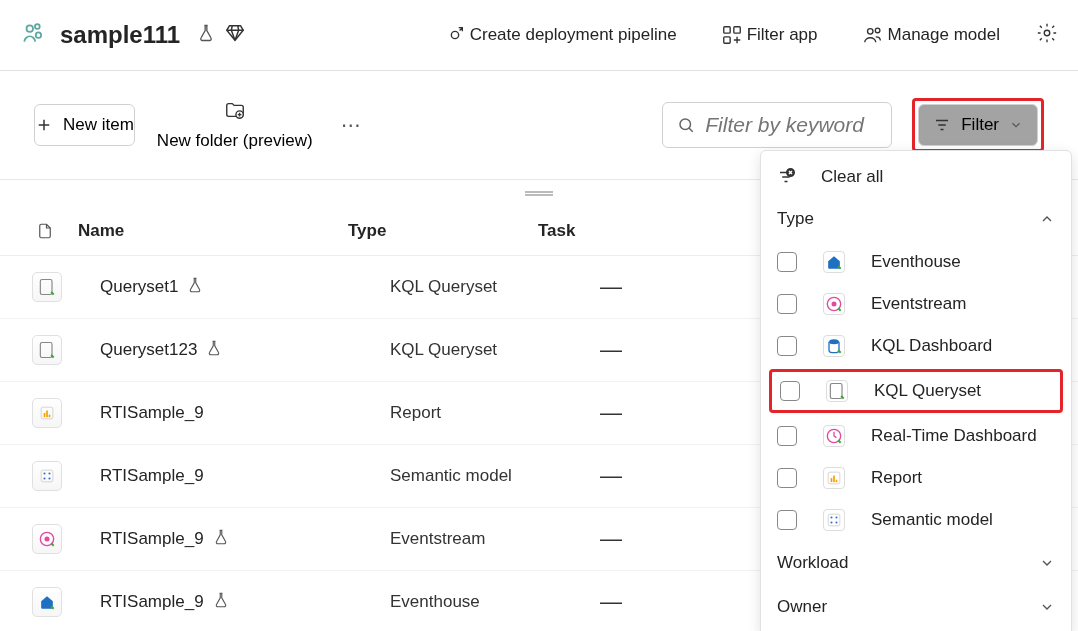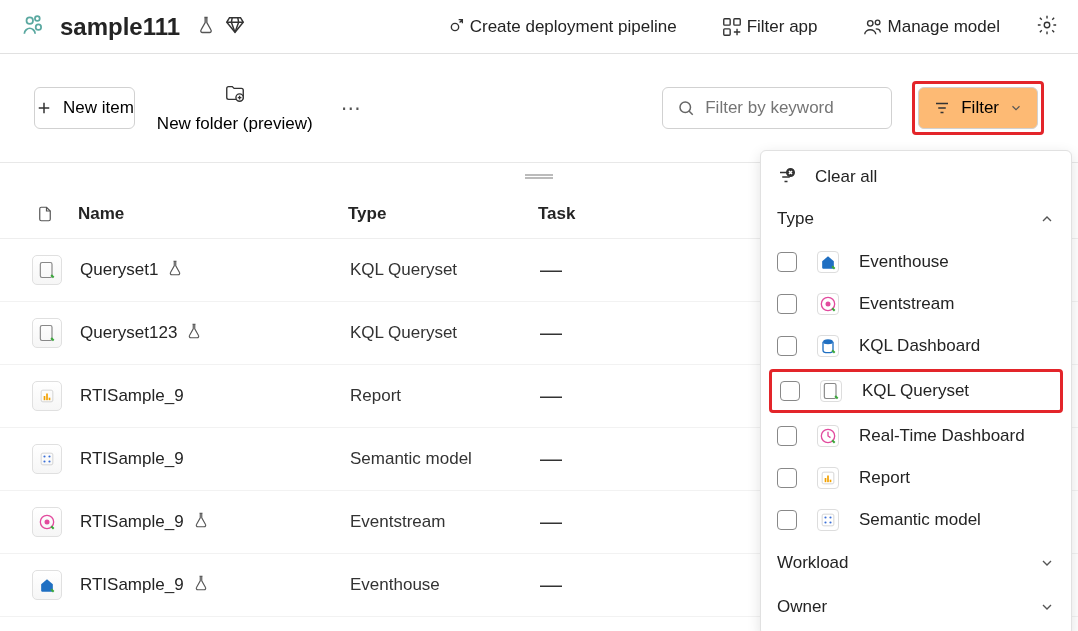--- a/index.html
+++ b/index.html
@@ -1,57 +1,57 @@
 <!DOCTYPE html>
 <html><head>
 <meta charset="utf-8">
 <style>
 * { box-sizing: border-box; margin: 0; padding: 0; font-family: "Segoe UI", Arial, sans-serif; }
 body { background: #fff; color: #242424; font-size: 16px; overflow: hidden; width: 1078px; height: 631px; position: relative; }
 
 
-.header { height: 54px; display: flex; align-items: center; padding: 0 20px; border-bottom: 1px solid #e1e1e1; gap: 8px; }
+.header { height: 71px; display: flex; align-items: center; padding: 0 20px; border-bottom: 1px solid #e1e1e1; gap: 8px; }
 .workspace-icon { color: #5aa8a0; margin-right: 6px; }
 .workspace-title { font-size: 24px; font-weight: 600; margin-right: 8px; }
 .header-icon { color: #555; cursor: pointer; }
 .header-spacer { flex: 1; }
 .header-action { display: flex; align-items: center; gap: 4px; font-size: 17px; color: #242424; cursor: pointer; padding: 0 8px; margin-left: 20px; }
 .header-action svg { width: 22px; height: 22px; }
 
 
 .toolbar { display: flex; align-items: center; padding: 18px 34px 18px 34px; gap: 14px; }
 .btn { display: flex; align-items: center; gap: 10px; padding: 10px 0; border: 1px solid #d1d1d1; background: #fff; border-radius: 6px; font-size: 17px; cursor: pointer; }
 .btn-plain { display: flex; align-items: center; gap: 10px; padding: 10px 8px; font-size: 17px; cursor: pointer; background:none; border:none;flex-direction:column;}
 .more-btn { font-size: 20px; color: #555; cursor: pointer; padding: 4px 6px; background:none; border:none;}
 .toolbar-spacer { flex: 1; }
 .search-box { display: flex; align-items: center; gap: 10px; border: 1px solid #d1d1d1; border-radius: 6px; padding: 10px 14px; width: 230px; }
-.search-box input { border: none; outline: none; font-size: 17px; color: #404040; width: 100%; }
+.search-box input { border: none; outline: none; font-size: 21px; color: #404040; width: 100%; font-style: italic; }
 .filter-wrap { border: 3px solid #e3252a; border-radius: 4px; padding: 3px; margin-left: 6px; }
-.filter-btn { display: flex; align-items: center; gap: 10px; padding: 10px 14px; border: 1px solid #d1d1d1; background: #fdba74; border-radius: 6px; font-size: 17px; cursor: pointer; }
+.filter-btn { display: flex; align-items: center; gap: 10px; padding: 10px 14px; border: 1px solid #d1d1d1; background: #a3a3a3; border-radius: 6px; font-size: 17px; cursor: pointer; }
 
 
 .drag-divider { height: 28px; border-top: 1px solid #e8e8e8; display: flex; align-items: center; justify-content: center; color: #999; }
 .drag-handle { width: 28px; border-top: 2px solid #bbb; border-bottom: 2px solid #bbb; height: 5px; }
 
 
 .table { width: 100%; }
 .table-header { display: flex; padding: 14px 34px 14px 78px; border-bottom: 1px solid #eee; }
 .col-name { width: 270px; font-weight: 600; font-size: 17px; }
 .col-type { width: 190px; font-weight: 600; font-size: 17px; }
 .col-task { flex: 1; font-weight: 600; font-size: 17px; }
-.row { display: flex; align-items: center; padding: 16px 34px 16px 80px; border-bottom: 1px solid #f2f2f2; font-size: 17px; }
+.row { display: flex; align-items: center; padding: 16px 34px 16px 80px; border-bottom: 1px solid #f2f2f2; font-size: 17px; gap: 20px; }
 .row-icon { width: 30px; height: 30px; margin-left: -48px; margin-right: 18px; display: flex; align-items: center; justify-content: center; border: 1px solid #e0e0e0; border-radius: 5px; background: linear-gradient(#fff,#f6f6f6); }
 .col-name-cell { width: 270px; display: flex; align-items: center; gap: 8px; }
 .col-type-cell { width: 190px; color: #333; }
 .col-task-cell { flex: 1; color: #333; }
 .em-dash { font-size: 22px; }
 
 
 .filter-panel { position: absolute; right: 6px; top: 150px; width: 312px; background: #fff; border: 1px solid #e1e1e1; border-radius: 6px; box-shadow: 0 4px 14px rgba(0,0,0,0.12); padding: 6px 0; }
-.panel-row { display: flex; align-items: center; padding: 10px 16px; gap: 20px; cursor: pointer; font-size: 17px; }
+.panel-row { display: flex; align-items: center; padding: 10px 16px; gap: 26px; cursor: pointer; font-size: 17px; }
 .panel-section-header { display: flex; align-items: center; justify-content: space-between; padding: 12px 16px; font-size: 17px; cursor: pointer; }
 .checkbox { width: 20px; height: 20px; border: 1px solid #888; border-radius: 4px; background: #fff; }
 .type-icon { width: 22px; height: 22px; display: flex; align-items: center; justify-content: center; border: 1px solid #ddd; border-radius: 4px; }
 .hl { border: 3px solid #e3252a; border-radius: 4px; margin: 2px 8px; }
 .hl .panel-row { padding: 8px 8px; }
 
 svg { flex-shrink: 0; }
 </style>
 </head>
 <body>

